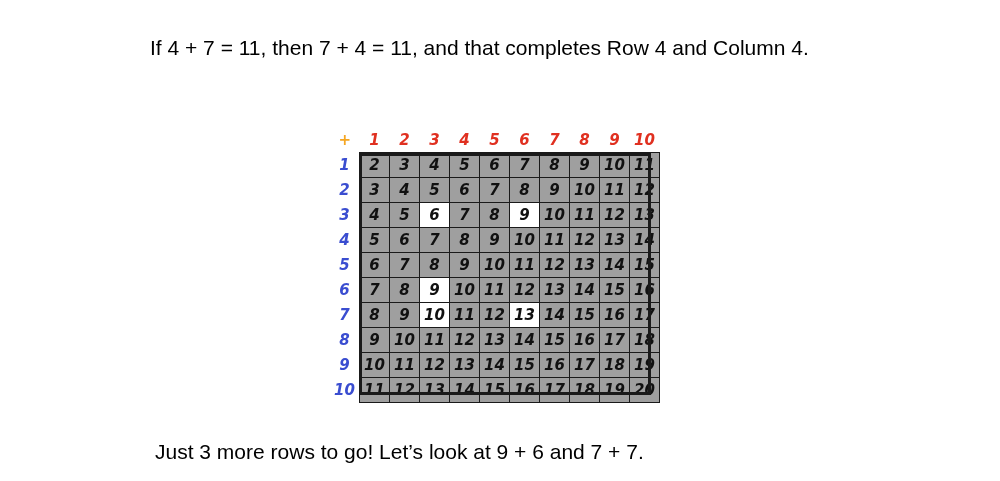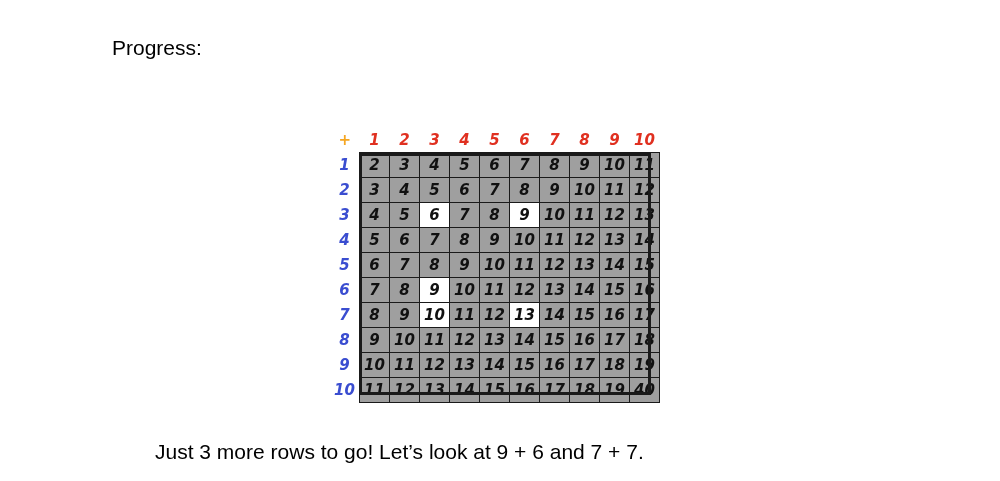--- a/index.html
+++ b/index.html
@@ -123,21 +123,21 @@
     height: 242px;
     border: 3px solid #1a1a1a;
     box-sizing: border-box;
     pointer-events: none;
   }
 </style>
 </head>
 <body>
 
 <div class="top-text">
-  <div class="line2">Progress:</div>
+  <div class="line1">If 4 + 7 = 11, then 7 + 4 = 11, and that completes Row 4 and Column 4.</div>
 </div>
 
 <div class="table-wrap">
   <table class="addtable">
     <tbody id="table-body">
         <tr>
           <td class="corner" style="color: rgb(245, 166, 35);">+</td>
           <td class="colhdr" style="color: rgb(224, 48, 32);">1</td>
           <td class="colhdr" style="color: rgb(224, 48, 32);">2</td>
           <td class="colhdr" style="color: rgb(224, 48, 32);">3</td>
@@ -270,21 +270,21 @@
           <td class="rowhdr" style="color: rgb(58, 77, 208);">10</td>
           <td class="cell gray" style="background: rgb(159, 159, 159);">11</td>
           <td class="cell gray" style="background: rgb(159, 159, 159);">12</td>
           <td class="cell gray" style="background: rgb(159, 159, 159);">13</td>
           <td class="cell gray" style="background: rgb(159, 159, 159);">14</td>
           <td class="cell gray" style="background: rgb(159, 159, 159);">15</td>
           <td class="cell gray" style="background: rgb(159, 159, 159);">16</td>
           <td class="cell gray" style="background: rgb(159, 159, 159);">17</td>
           <td class="cell gray" style="background: rgb(159, 159, 159);">18</td>
           <td class="cell gray" style="background: rgb(159, 159, 159);">19</td>
-          <td class="cell gray" style="background: rgb(159, 159, 159);">40</td>
+          <td class="cell gray" style="background: rgb(159, 159, 159);">20</td>
         </tr>
       </tbody>
   </table>
   <div class="grid-frame"></div>
 </div>
 
 <div class="bottom-text">
   <div>Just 3 more rows to go! Let’s look at 9 + 6 and 7 + 7.</div>
 </div>
 

